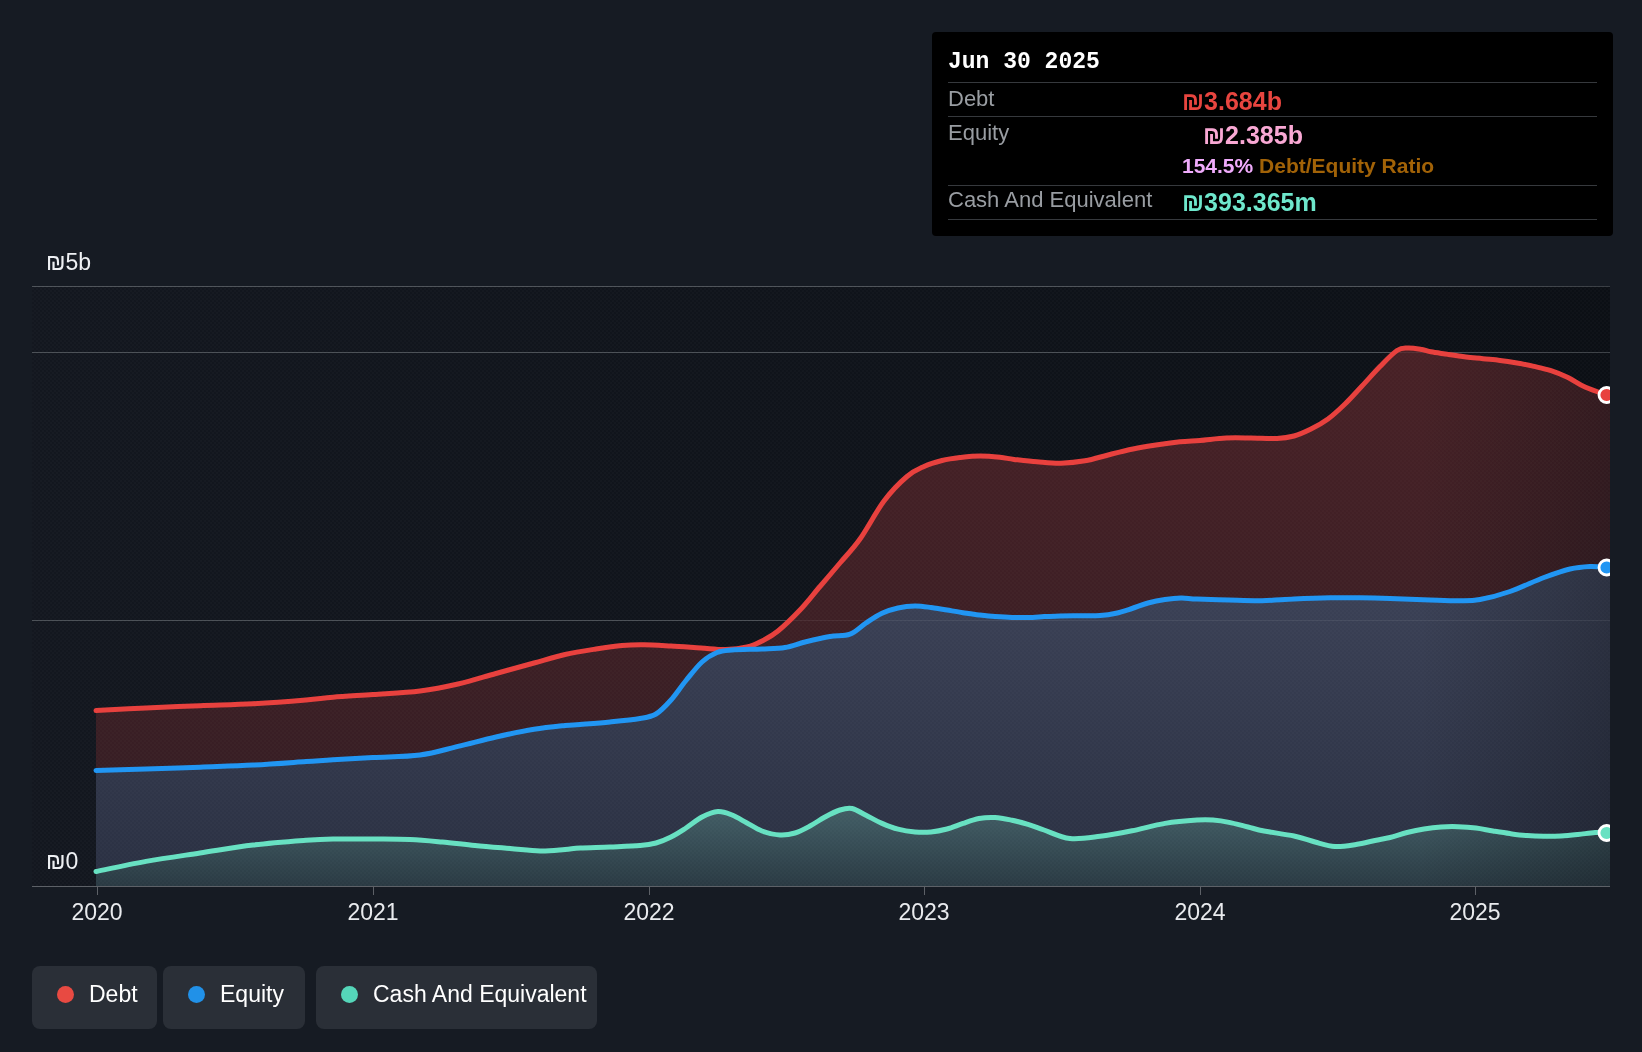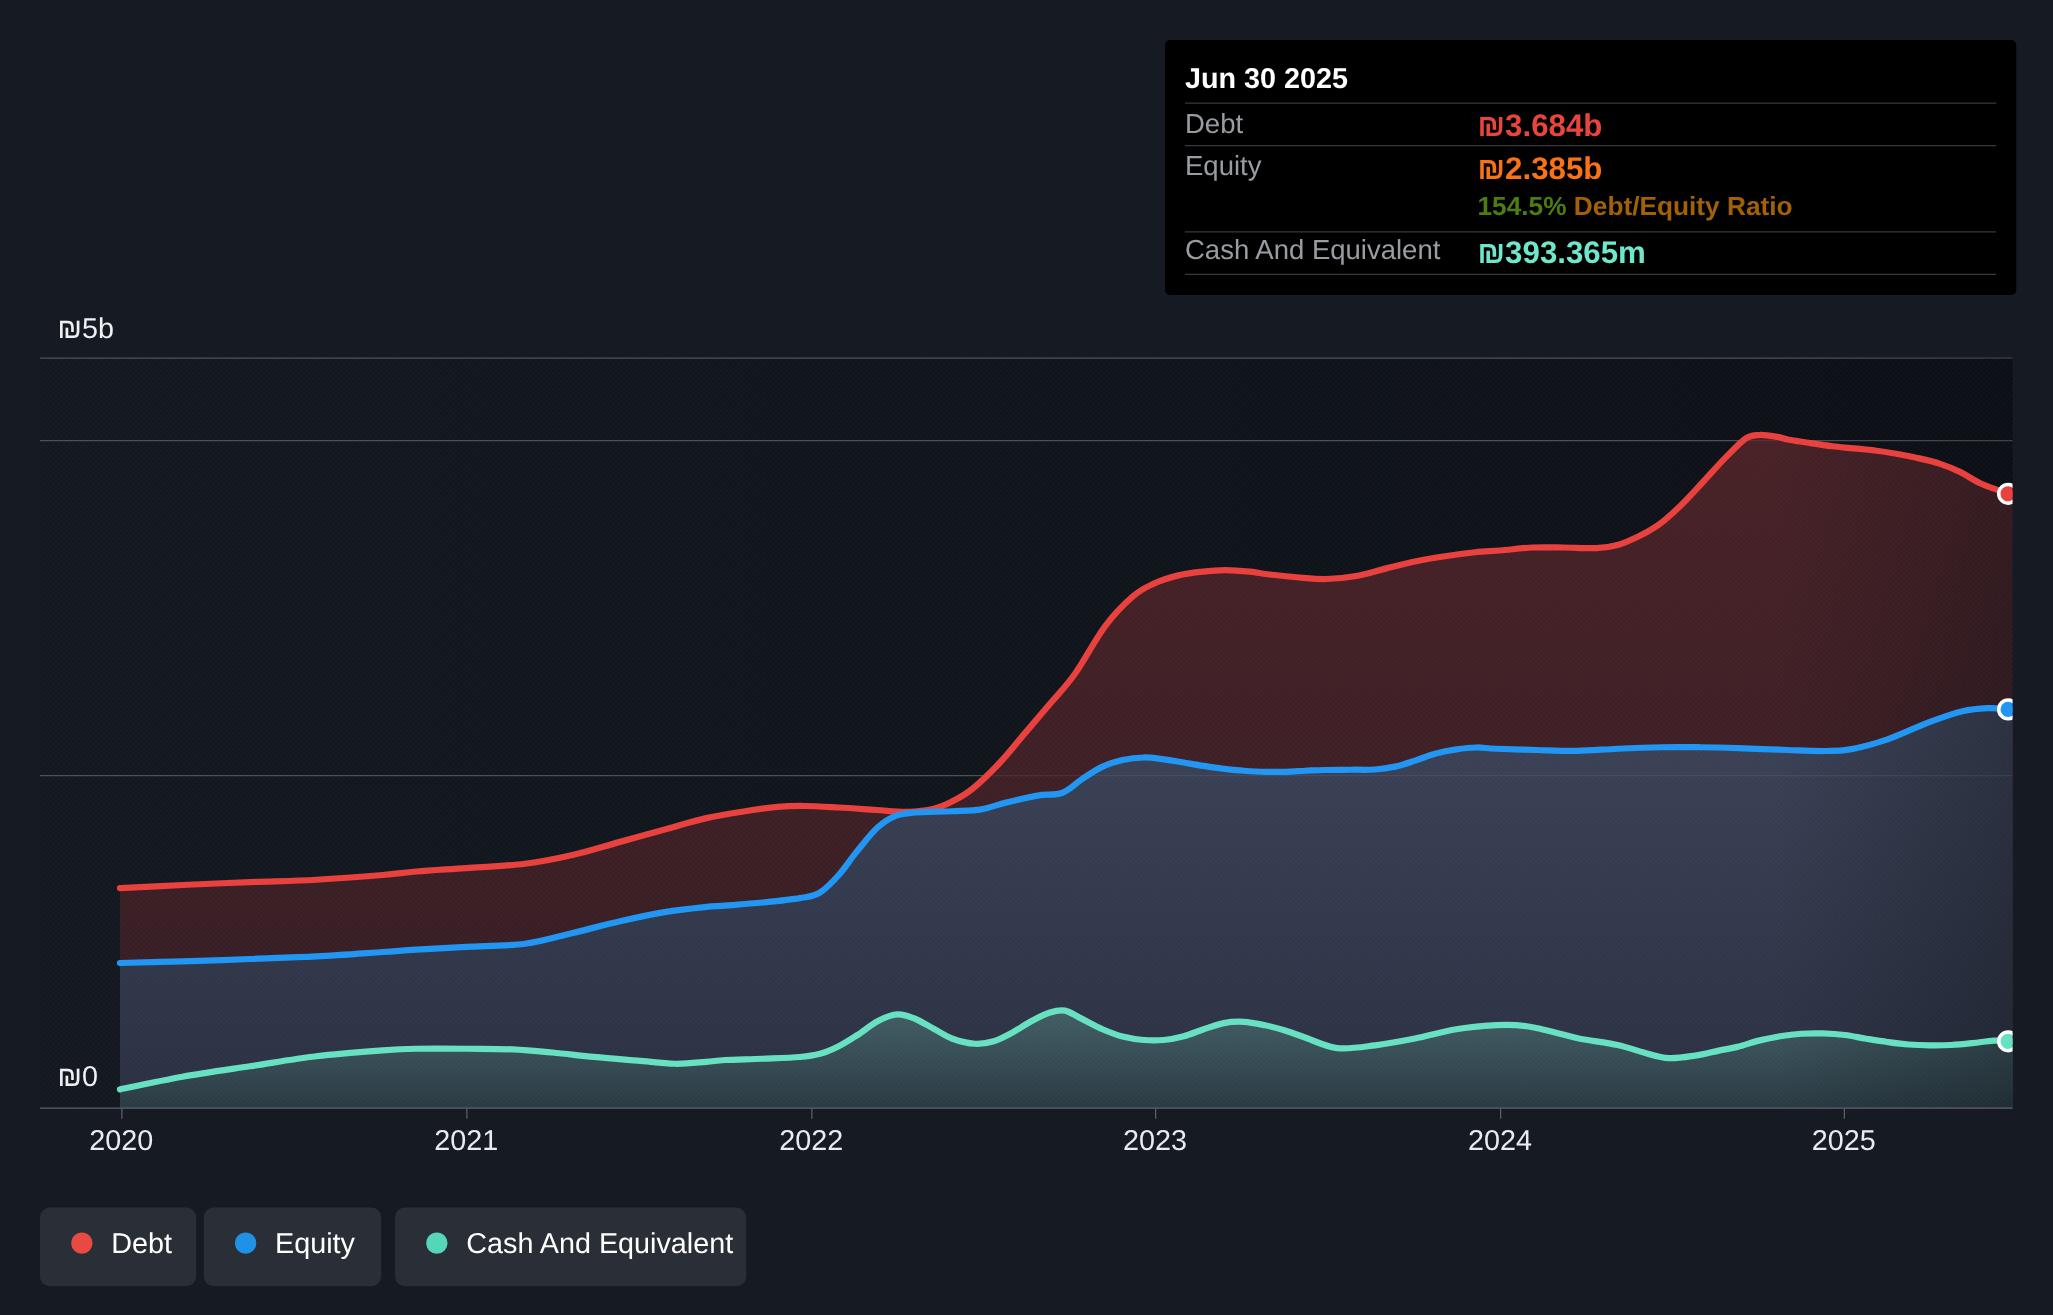--- a/index.html
+++ b/index.html
@@ -80,28 +80,28 @@
     <text x="97" y="920" text-anchor="middle">2020</text>
     <text x="373" y="920" text-anchor="middle">2021</text>
     <text x="649" y="920" text-anchor="middle">2022</text>
     <text x="924" y="920" text-anchor="middle">2023</text>
     <text x="1200" y="920" text-anchor="middle">2024</text>
     <text x="1475" y="920" text-anchor="middle">2025</text>
   </g>
 </svg>
 
 <div id="tooltip">
-  <div class="abs" style="left:16px; top:17px; color:#fff; font-size:23px; font-weight:bold;">Jun 30 2025</div>
+  <div class="abs" style="left:16px; top:17px; color:#fff; font-size:23px; font-weight:bold;font-family:Liberation Mono, monospace;">Jun 30 2025</div>
   <div class="tt-divider" style="top:50px"></div>
   <div class="tt-label" style="top:54px">Debt</div>
   <div class="tt-value" style="top:55px; color:#e8453f;">₪3.684b</div>
   <div class="tt-divider" style="top:84px"></div>
   <div class="tt-label" style="top:88px">Equity</div>
-  <div class="tt-value" style="top:89px; color:#f97316;">₪2.385b</div>
-  <div class="abs" style="left:250px; top:122px; font-size:21px;"><span style="color:#4d7c0f; font-weight:bold;">154.5%</span> <span style="color:#a16207; font-weight:bold;">Debt/Equity Ratio</span></div>
+  <div class="tt-value" style="top:89px; color:#f9a8d4;margin-left:21px;">₪2.385b</div>
+  <div class="abs" style="left:250px; top:122px; font-size:21px;"><span style="color:#f0abfc; font-weight:bold;">154.5%</span> <span style="color:#a16207; font-weight:bold;">Debt/Equity Ratio</span></div>
   <div class="tt-divider" style="top:153px"></div>
   <div class="tt-label" style="top:155px">Cash And Equivalent</div>
   <div class="tt-value" style="top:156px; color:#6ee7cc;text-align:center;">₪393.365m</div>
   <div class="tt-divider" style="top:187px"></div>
 </div>
 
 <div class="legend-btn" style="left:32px; width:125px;"><span class="dot" style="background:#e84a42;"></span>Debt</div>
 <div class="legend-btn" style="left:163px; width:142px;"><span class="dot" style="background:#2191e8;"></span>Equity</div>
 <div class="legend-btn" style="left:316px; width:281px;"><span class="dot" style="background:#55d6b9;"></span>Cash And Equivalent</div>
 

